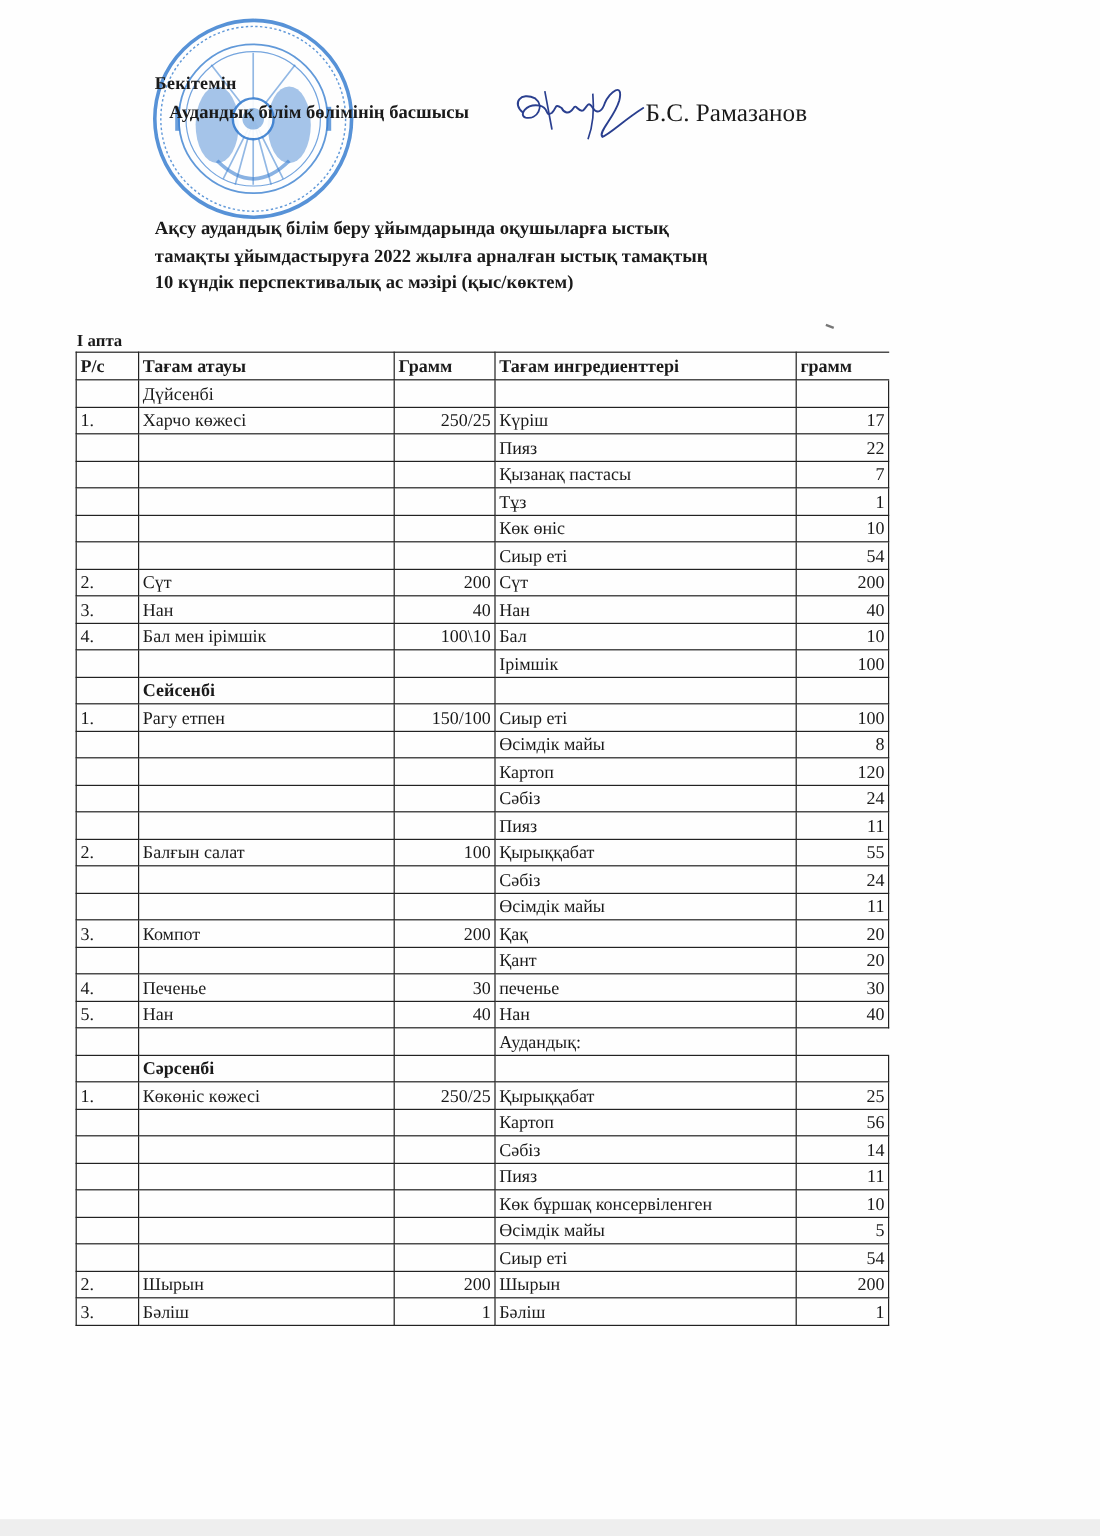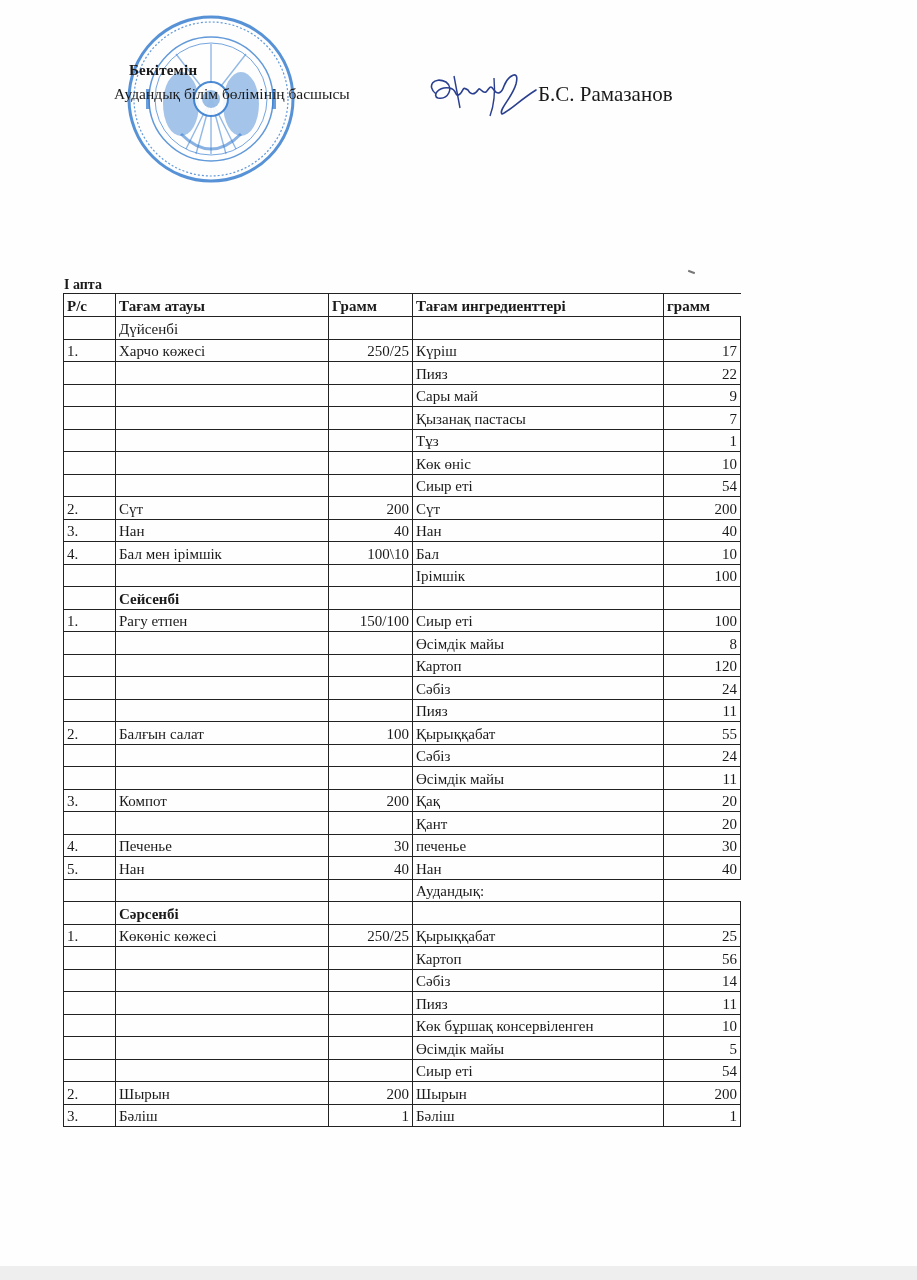--- a/index.html
+++ b/index.html
@@ -8,21 +8,21 @@
     font-family: "Liberation Serif", "DejaVu Serif", serif; color: #1a1a1a;
   }
   .page { position: absolute; left: 0; top: 0; width: 917px; height: 1280px; background: #fefefe; }
   .bottom-shade { position: absolute; left: 0; right: 0; bottom: 0; height: 14px; background: #eeeeee; }
 
   
   .stamp { position: absolute; left: 126px; top: 14px; width: 170px; height: 170px; }
   .stamp svg { width: 100%; height: 100%; }
 
   .approve { position: absolute; left: 129px; top: 60px; font-size: 15px; font-weight: bold; line-height: 20px; letter-spacing: 0.2px; }
-  .head-line { position: absolute; left: 114px; top: 84px; font-size: 15.5px; line-height: 20px; }
+  .head-line { position: absolute; left: 141px; top: 84px; font-size: 15.5px; line-height: 20px; font-weight: bold; }
   .signature { position: absolute; left: 424px; top: 64px; width: 120px; height: 55px; }
   .signer { position: absolute; left: 538px; top: 84px; font-size: 21px; line-height: 20px; }
 
   .doc-title { position: absolute; left: 129px; top: 180px; font-size: 15.5px; font-weight: bold; line-height: 22.5px; width: 600px; }
   .doc-title div { white-space: nowrap; }
 
   .week { position: absolute; left: 64px; top: 277px; font-size: 14px; font-weight: bold; }
   .tick-mark { position: absolute; left: 688px; top: 271px; width: 7px; height: 2px; background: #777; transform: rotate(20deg); }
 
   .menu-table { position: absolute; left: 63px; top: 293px; border-collapse: collapse; table-layout: fixed; font-size: 15px; }
@@ -79,20 +79,25 @@
 
   <div class="signature">
     <svg viewBox="0 0 120 55">
       <path d="M12 30 C2 22 10 12 22 18 C30 24 24 36 14 34 C8 32 14 22 26 24 C34 26 30 34 36 30 C40 26 38 22 44 26 C46 30 50 32 54 26 C56 22 58 30 62 28 C66 24 66 20 70 26 C74 32 78 28 80 22 C84 12 96 4 92 20 C88 34 74 46 78 50 C84 48 96 36 112 26" fill="none" stroke="#2a3f8f" stroke-width="1.6" stroke-linecap="round"></path>
       <path d="M30 12 L36 44" fill="none" stroke="#2a3f8f" stroke-width="1.4"></path>
       <path d="M70 14 Q72 36 66 52" fill="none" stroke="#2a3f8f" stroke-width="1.4"></path>
     </svg>
   </div>
   <div class="signer">Б.С. Рамазанов</div>
 
+  <div class="doc-title">
+    <div>Ақсу аудандық білім беру ұйымдарында оқушыларға ыстық</div>
+    <div>тамақты ұйымдастыруға 2022 жылға арналған ыстық тамақтың</div>
+    <div>10 күндік перспективалық ас мәзірі (қыс/көктем)</div>
+  </div>
 
   <div class="week">I апта</div>
   <div class="tick-mark"></div>
 
   <table class="menu-table">
     <colgroup>
       <col class="col-no">
         <col class="col-dish">
         <col class="col-gram">
         <col class="col-ing">
@@ -126,27 +131,20 @@
           <td></td>
           <td></td>
           <td class="num"></td>
           <td>Пияз</td>
           <td class="num">22</td>
         </tr>
         <tr>
           <td></td>
           <td></td>
           <td class="num"></td>
-          <td>Сары май</td>
-          <td class="num">9</td>
-        </tr>
-        <tr>
-          <td></td>
-          <td></td>
-          <td class="num"></td>
           <td>Қызанақ пастасы</td>
           <td class="num">7</td>
         </tr>
         <tr>
           <td></td>
           <td></td>
           <td class="num"></td>
           <td>Тұз</td>
           <td class="num">1</td>
         </tr>

